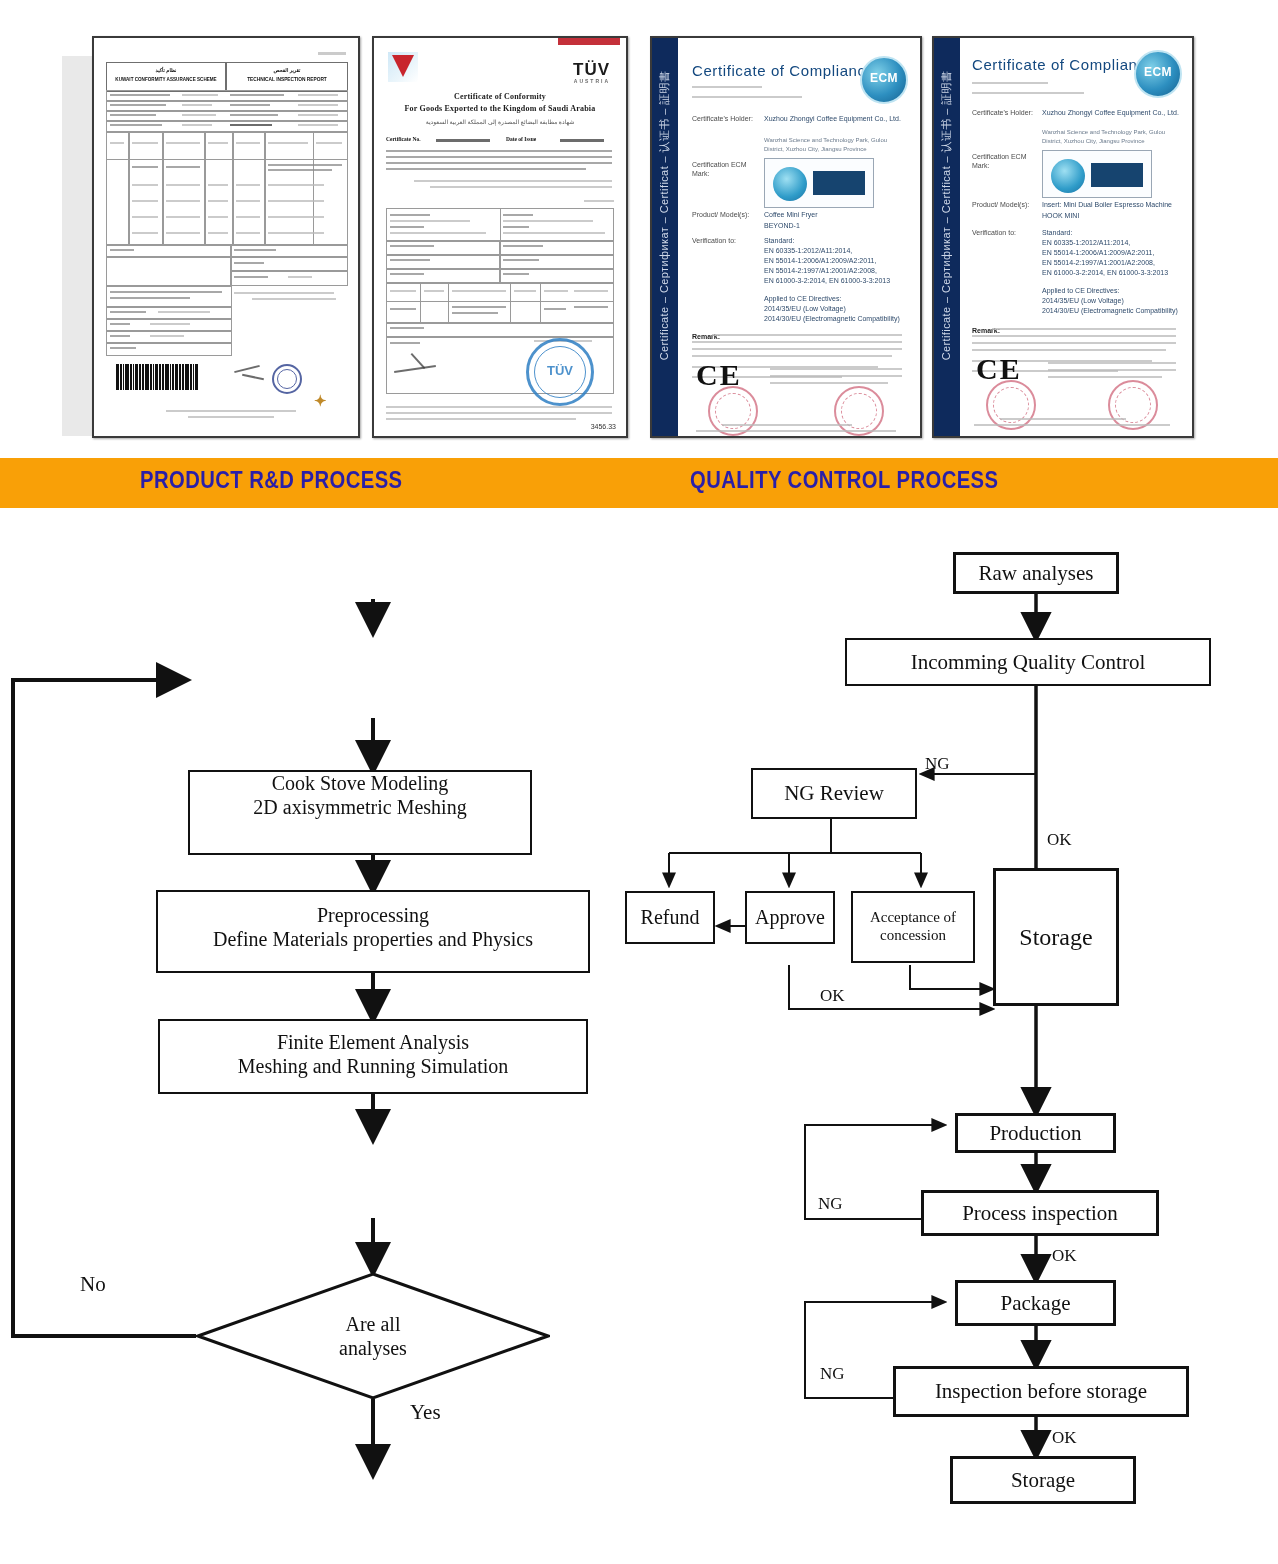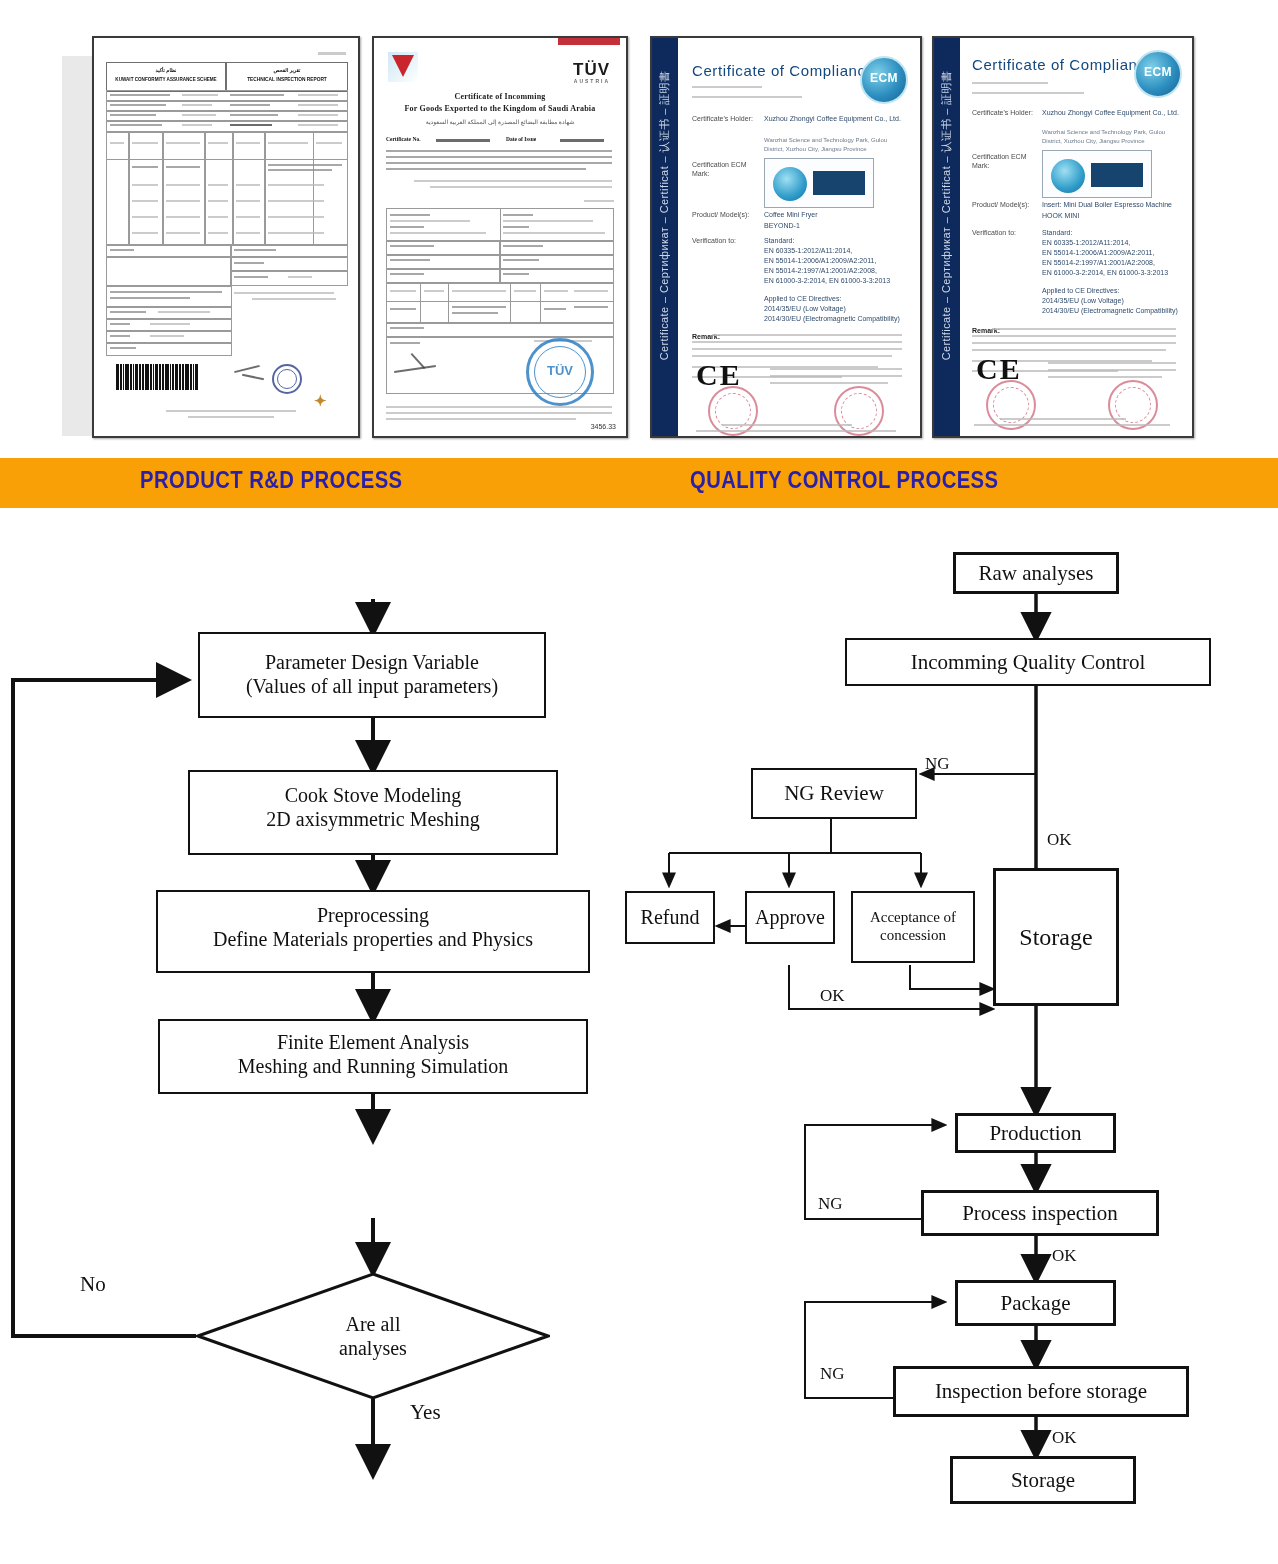--- a/index.html
+++ b/index.html
@@ -255,21 +255,21 @@
       <div class="ln lt" style="left:86px;top:370px;width:86px;"></div>
     </div>
   </div>
 
   <div class="cert" id="cert2">
     <div class="tuv-red" style="right:6px;top:0px;width:62px;height:7px;"></div>
     <div class="vmark" style="left:14px;top:14px;"></div>
     <div class="tuv-logo" style="right:16px;top:22px;font-size:17px;letter-spacing:1px;">TÜV</div>
     <div class="tuv-logo" style="right:16px;top:40px;font-size:5px;letter-spacing:2px;color:#6b6b6b;">AUSTRIA</div>
 
-    <div class="cert-title" style="left:0;right:0;top:54px;font-size:8px;">Certificate of Incomming</div>
+    <div class="cert-title" style="left:0;right:0;top:54px;font-size:8px;">Certificate of Conformity</div>
     <div class="cert-title" style="left:0;right:0;top:66px;font-size:8px;">For Goods Exported to the Kingdom of Saudi Arabia</div>
     <div class="cert-title" style="left:0;right:0;top:80px;font-size:6px;font-weight:normal;color:#555;">شهادة مطابقة البضائع المصدرة إلى المملكة العربية السعودية</div>
 
     <div style="position:absolute;left:12px;top:98px;font-size:5.5px;font-weight:bold;color:#111;">Certificate No.</div>
     <div class="ln dark" style="left:62px;top:101px;width:54px;height:3px;"></div>
     <div style="position:absolute;left:132px;top:98px;font-size:5.5px;font-weight:bold;color:#111;">Date of Issue</div>
     <div class="ln dark" style="left:186px;top:101px;width:44px;height:3px;"></div>
 
     <div class="ln" style="left:12px;top:112px;width:226px;"></div>
     <div class="ln" style="left:12px;top:118px;width:226px;"></div>
@@ -507,27 +507,23 @@
     <path d="M1036,728 L1036,772" stroke="#111" stroke-width="3.5" fill="none" marker-end="url(#ah)"></path>
 
     <path d="M1036,818 L1036,858" stroke="#111" stroke-width="3.5" fill="none" marker-end="url(#ah)"></path>
 
     <path d="M893,890 L805,890 L805,794 L945,794" stroke="#111" stroke-width="2" fill="none" marker-end="url(#ahs)"></path>
 
     <path d="M1036,909 L1036,948" stroke="#111" stroke-width="3.5" fill="none" marker-end="url(#ah)"></path>
   </svg>
 
 
-  <div class="node" style="left:198px;top:124px;width:348px;height:86px;font-size:20px;flex-direction:column;">
-    <span>Parameter Design Variable</span>
-    <span>(Values of all input parameters)</span>
-  </div>
-
-  <div class="node" style="left:188px;top:262px;width:370px;height:85px;font-size:20px;flex-direction:column;
-              justify-content:flex-start;padding-top:12px;">
+
+  <div class="node" style="left:188px;top:262px;width:344px;height:85px;font-size:20px;flex-direction:column;
+              justify-content:flex-start;padding-top:0;">
     <span>Cook Stove Modeling</span>
     <span>2D axisymmetric Meshing</span>
   </div>
 
   <div class="node" style="left:156px;top:382px;width:434px;height:83px;font-size:20px;flex-direction:column;
               justify-content:flex-start;padding-top:12px;">
     <span>Preprocessing</span>
     <span>Define Materials properties and Physics</span>
   </div>
 

